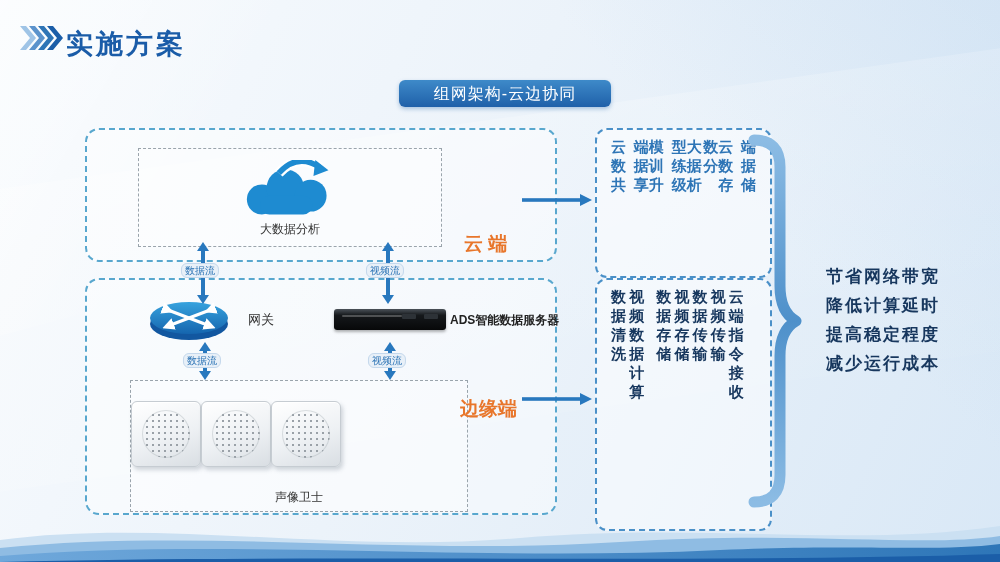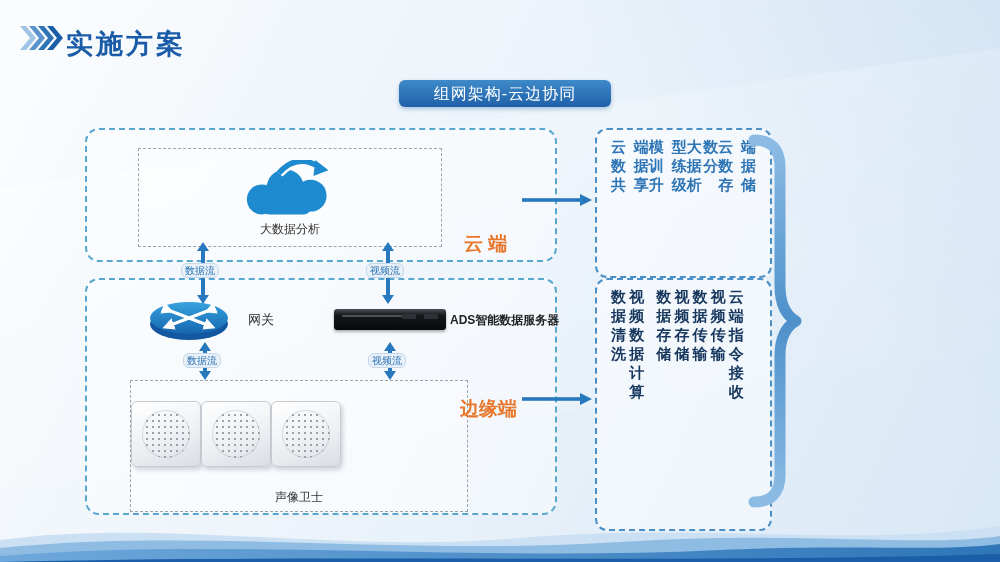--- a/index.html
+++ b/index.html
@@ -220,20 +220,26 @@
     <defs>
       <linearGradient id="brGrad" x1="0" y1="0" x2="0" y2="1">
         <stop offset="0" stop-color="#8CBCE4"></stop>
           <stop offset="0.5" stop-color="#4E90CA"></stop>
           <stop offset="1" stop-color="#8CBCE4"></stop>
       </linearGradient>
     </defs>
     <path d="M6,6 Q32,6 32,33 L32,152 Q32,178 48,187 Q32,196 32,222 L32,341 Q32,368 6,368" fill="none" stroke="url(#brGrad)" stroke-width="11" stroke-linecap="round" stroke-linejoin="round"></path>
   </svg>
 
+  <div class="benefits">
+    <div class="benefit-line">节省网络带宽</div>
+    <div class="benefit-line">降低计算延时</div>
+    <div class="benefit-line">提高稳定程度</div>
+    <div class="benefit-line">减少运行成本</div>
+  </div>
 
   <svg class="bottom-wave" width="1000" height="48" viewBox="0 0 1000 48">
     <defs>
       <linearGradient id="wg" x1="0" y1="0" x2="1" y2="0">
         <stop offset="0" stop-color="#6FA8DB"></stop>
           <stop offset="1" stop-color="#2E76B8"></stop>
       </linearGradient>
     </defs>
     <path d="M0,26 C160,4 340,40 520,24 C700,8 850,34 1000,12 L1000,48 L0,48 Z" fill="#CBE0F2"></path>
     <path d="M0,34 C200,14 400,42 620,28 C800,16 920,34 1000,22 L1000,48 L0,48 Z" fill="#8FBCE3"></path>

